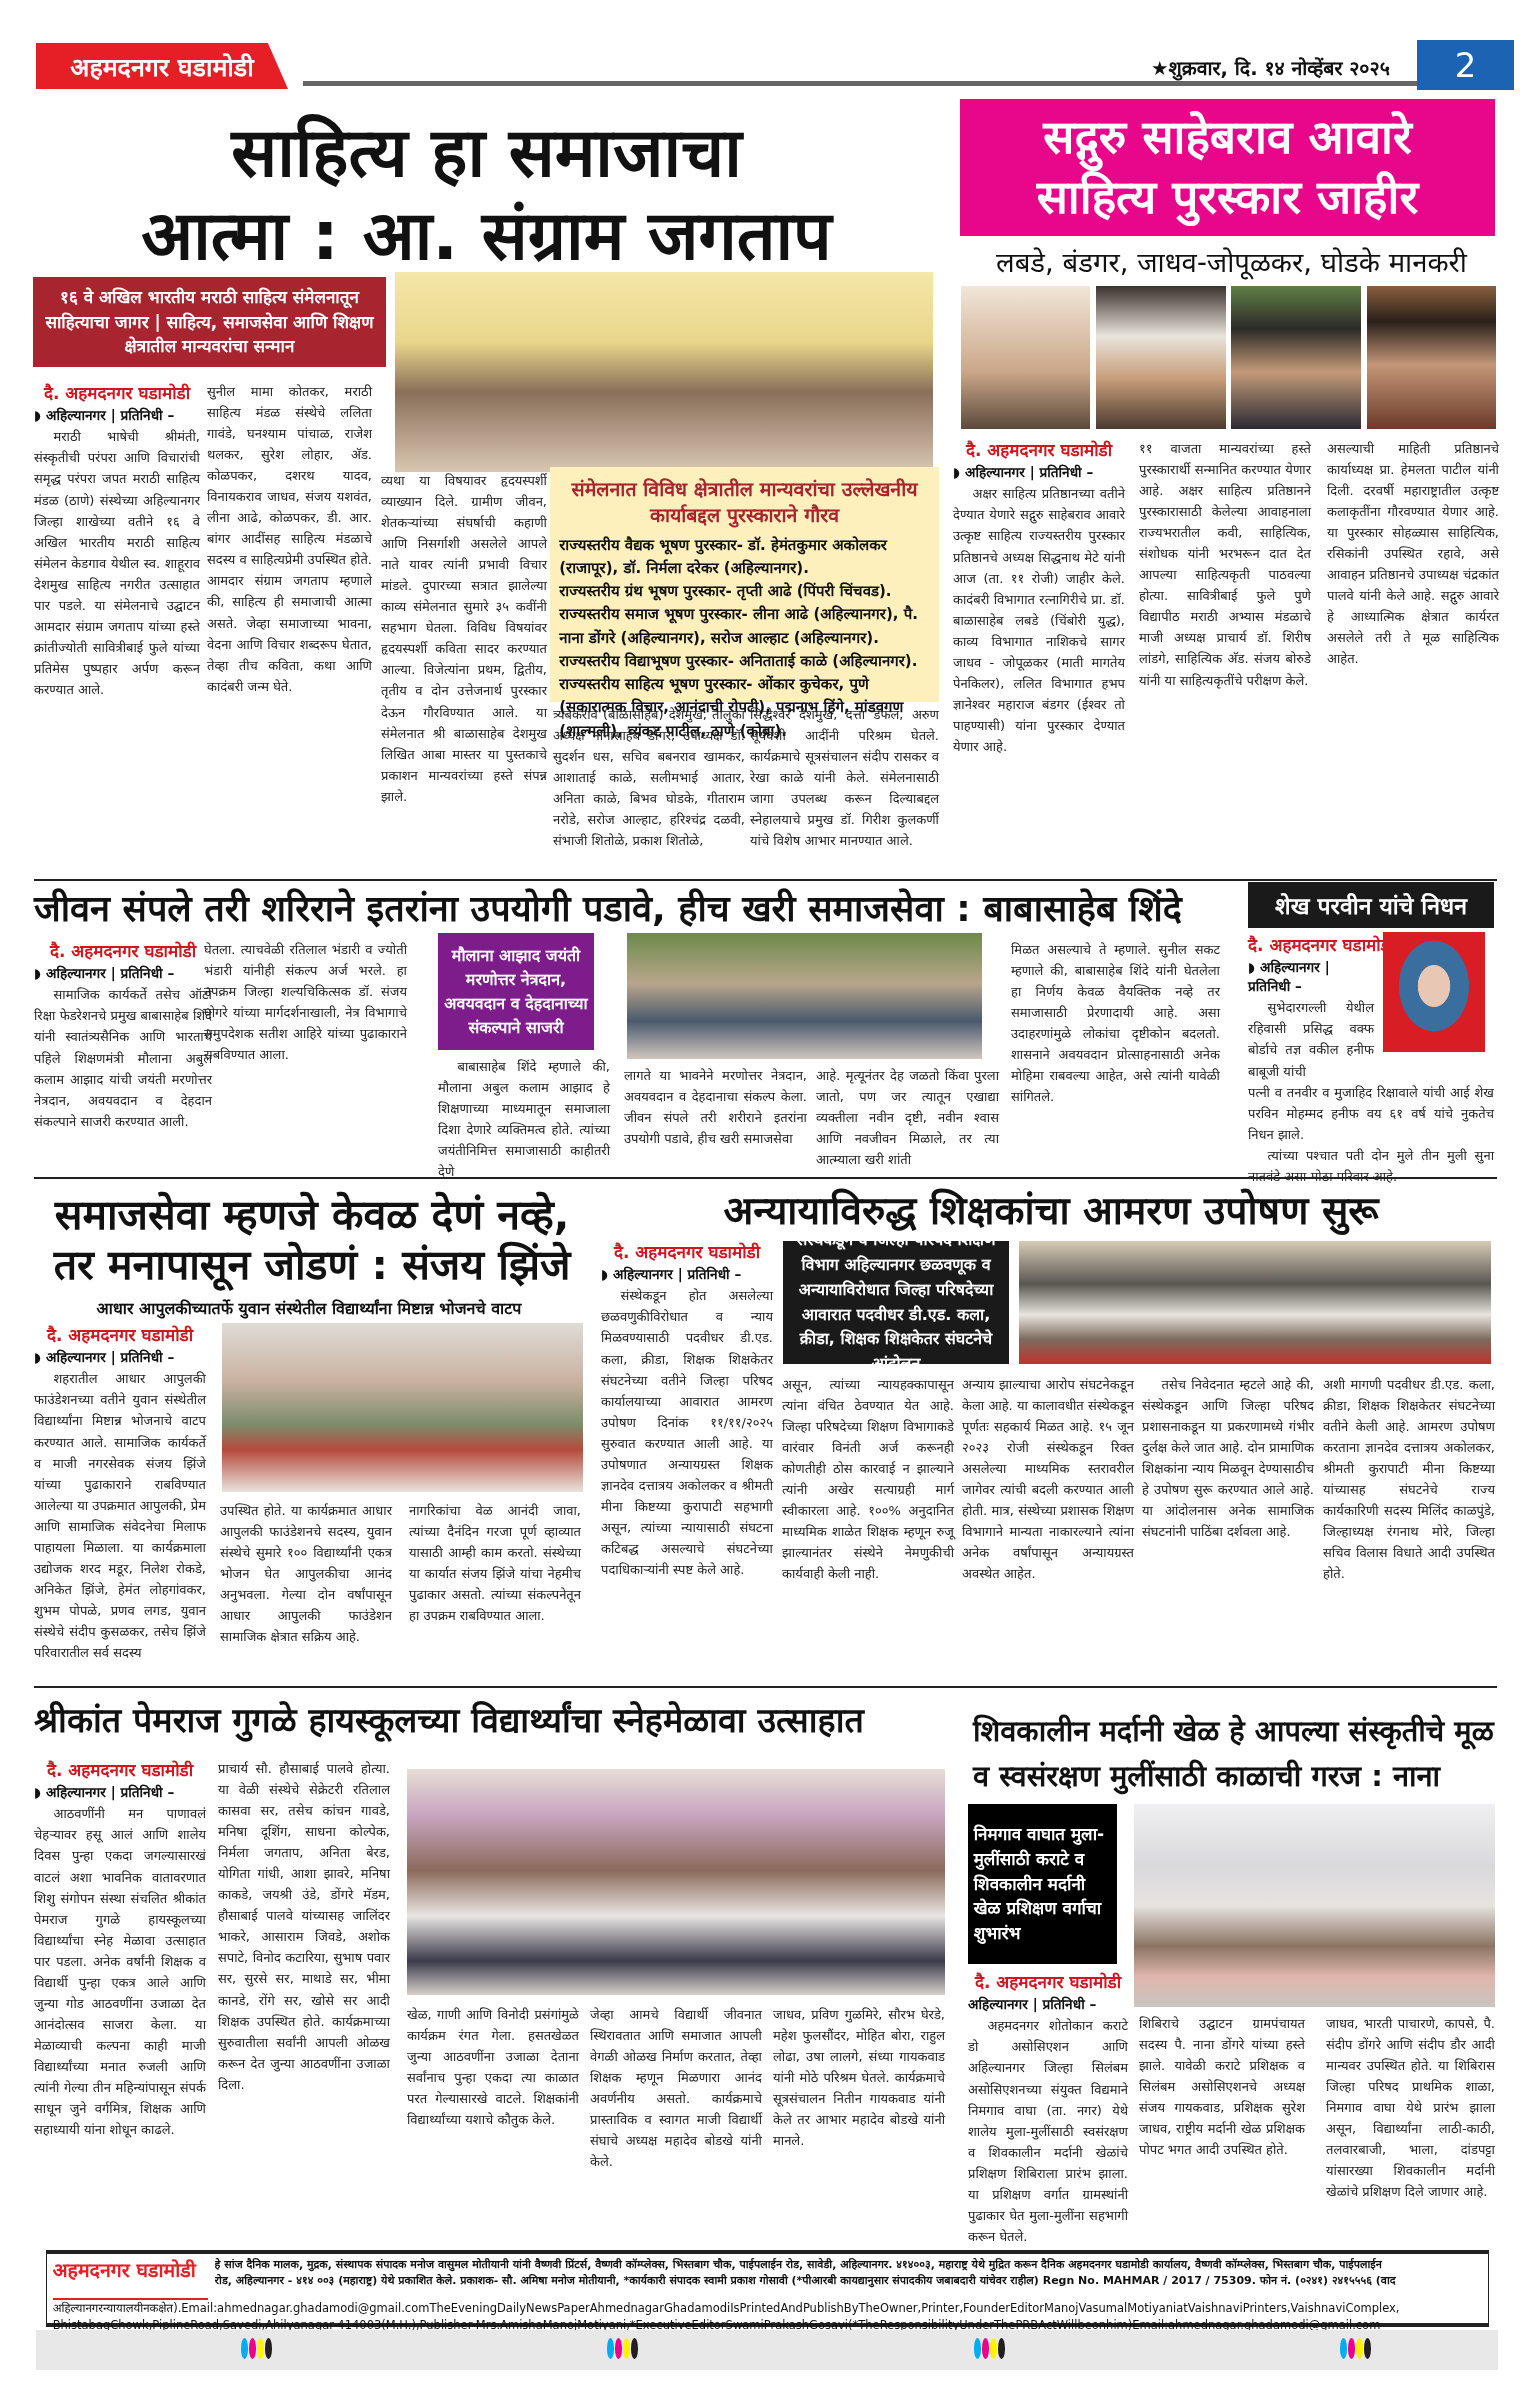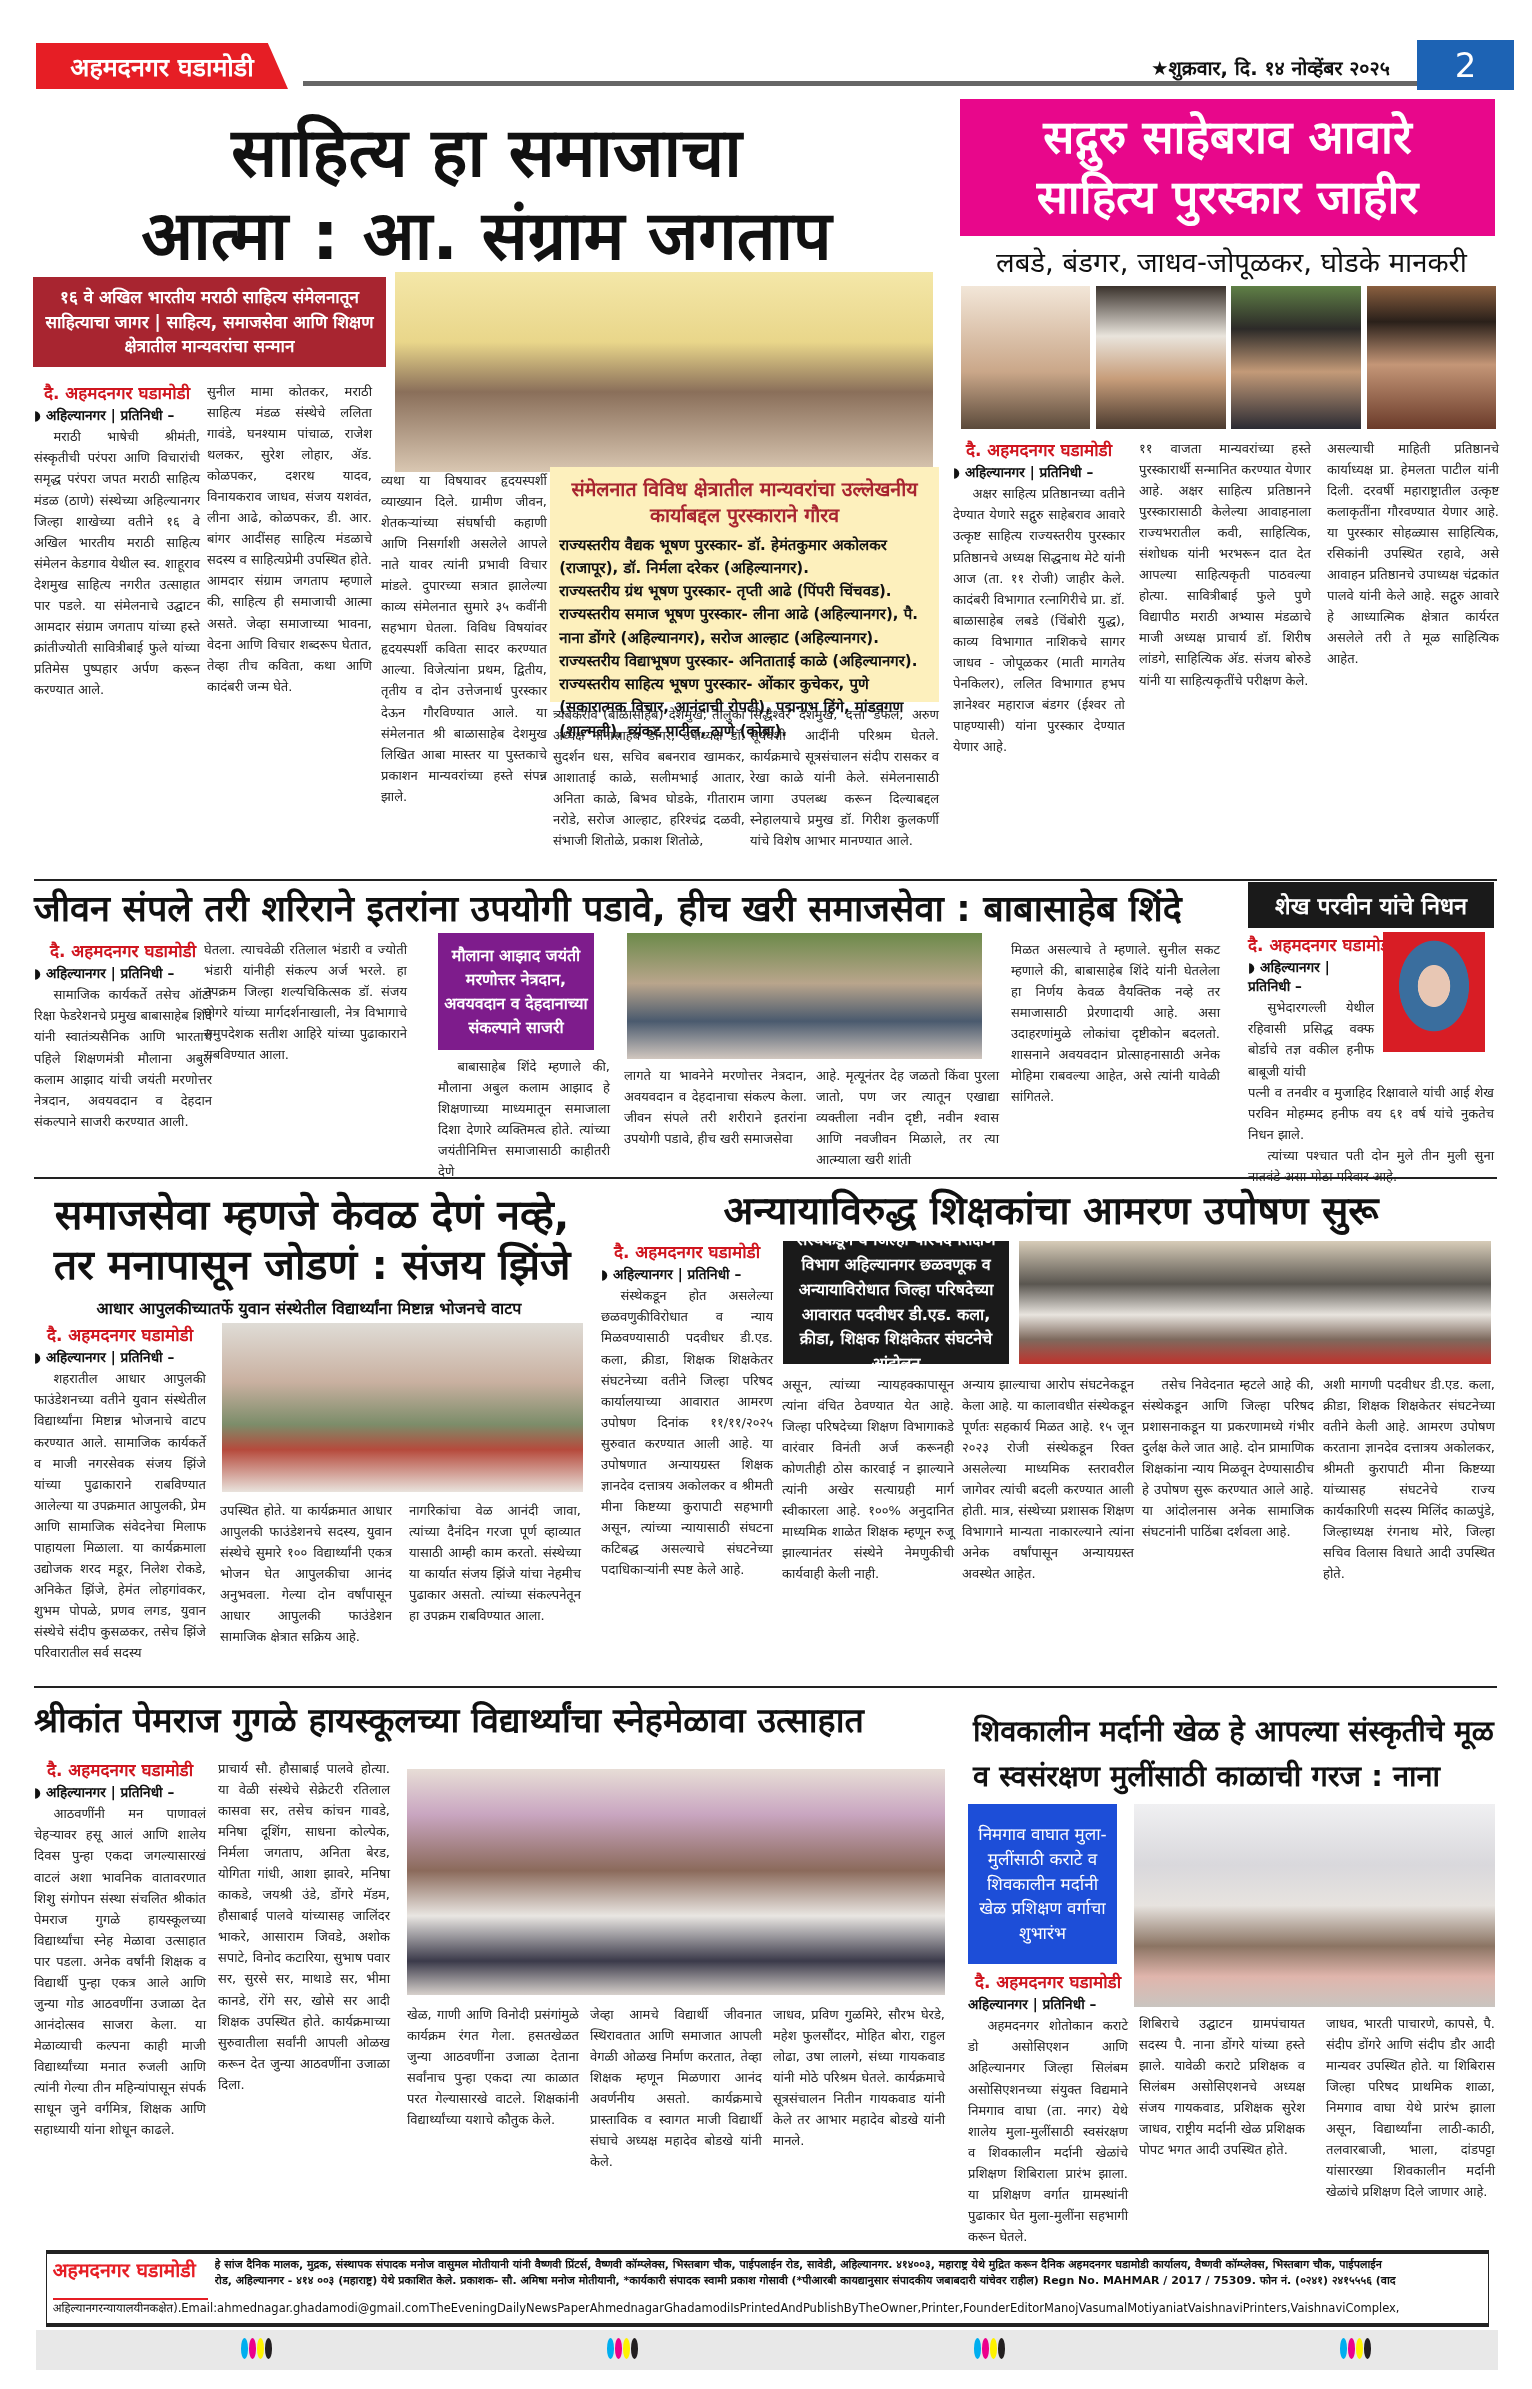--- a/index.html
+++ b/index.html
@@ -7,21 +7,21 @@
 .abs{position:absolute}
 .masthead-logo{left:36px;top:43px;width:252px;height:46px;background:#e61e25;color:#fff;font-weight:bold;font-size:25px;display:flex;align-items:center;justify-content:center;clip-path:polygon(0 0,92% 0,100% 100%,0 100%)}
 .masthead-rule{left:303px;top:81px;width:1117px;height:4.6px;background:#666}
 .masthead-date{left:1151px;top:54px;font-size:19.5px;font-weight:bold}
 .page-no{left:1417px;top:40px;width:97px;height:50px;background:#1d63b4;color:#fff;font-size:34px;display:flex;align-items:center;justify-content:center}
 .headline{font-weight:bold;color:#111;line-height:1.05}
 .red-box{background:#a82530;color:#fff;font-weight:bold;text-align:center;display:flex;align-items:center;justify-content:center;padding:5.7px}
 .pink-box{background:#e8078b;color:#fff;font-weight:bold;text-align:center;display:flex;align-items:center;justify-content:center}
 .black-box{background:#1a1a1a;color:#fff;font-weight:bold;text-align:center;display:flex;align-items:center;justify-content:center}
 .purple-box{background:#7e1c8c;color:#fff;font-weight:bold;text-align:center;display:flex;align-items:center;justify-content:center;padding:5.7px}
-.blue-box{background:#1d4ed8;color:#fff;font-weight:normal;text-align:center;display:flex;align-items:center;justify-content:center;padding:5.7px}
+.blue-box{background:#000000;color:#fff;font-weight:bold;text-align:left;display:flex;align-items:center;justify-content:center;padding:5.7px}
 .yellow-box{background:#fdf0bd;padding:10.3px 9.2px;font-size:15px;font-weight:bold;line-height:1.55}
 .yellow-box .lead{color:#a82530;font-size:19.5px;text-align:center;margin-bottom:5.7px;line-height:1.3}
 .byline{color:#d0161f;font-weight:bold;font-size:17px}
 .dateline{font-weight:bold;font-size:13.7px;margin:1.1px 0 2.3px}
 .col{font-size:13px;line-height:1.62;text-align:justify;color:#222}
 .col p{text-indent:1.5em}
 .photo{background:linear-gradient(135deg,#b9a98a,#7d6b55 40%,#c9b8a0 70%,#5e5043);overflow:hidden}
 .rule{height:2.3px;background:#222}
 .footer-box{left:46px;top:2250px;width:1443px;height:77px;border:1.1px solid #222;border-top:4.6px solid #222;border-bottom:4.6px solid #222;font-size:11px;padding:3.4px 5.7px;line-height:1.45}
 .footer-logo{float:left;width:155px;height:43px;color:#e61e25;font-weight:bold;font-size:19.5px;margin-right:6.9px;border-bottom:2.3px solid #e61e25}
@@ -222,20 +222,21 @@
   </div>
 <div class="abs col" style="left:1326px;top:2013px;width:169px">
     <p style="text-indent:0">जाधव, भारती पाचारणे, कापसे, पै. संदीप डोंगरे आणि संदीप डौर आदी मान्यवर उपस्थित होते. या शिबिरास जिल्हा परिषद प्राथमिक शाळा, निमगाव वाघा येथे प्रारंभ झाला असून, विद्यार्थ्यांना लाठी-काठी, तलवारबाजी, भाला, दांडपट्टा यांसारख्या शिवकालीन मर्दानी खेळांचे प्रशिक्षण दिले जाणार आहे.</p>
   </div>
 
 <div class="abs footer-box">
   <div class="footer-logo">अहमदनगर घडामोडी</div>
   <div style="font-weight:bold;white-space:nowrap;overflow:hidden">हे सांज दैनिक मालक, मुद्रक, संस्थापक संपादक मनोज वासुमल मोतीयानी यांनी वैष्णवी प्रिंटर्स, वैष्णवी कॉम्प्लेक्स, भिस्तबाग चौक, पाईपलाईन रोड, सावेडी, अहिल्यानगर. ४१४००३, महाराष्ट्र येथे मुद्रित करून दैनिक अहमदनगर घडामोडी कार्यालय, वैष्णवी कॉम्प्लेक्स, भिस्तबाग चौक, पाईपलाईन</div>
   <div style="font-weight:bold;white-space:nowrap;overflow:hidden">रोड, अहिल्यानगर - ४१४ ००३ (महाराष्ट्र) येथे प्रकाशित केले. प्रकाशक- सौ. अमिषा मनोज मोतीयानी, *कार्यकारी संपादक स्वामी प्रकाश गोसावी (*पीआरबी कायद्यानुसार संपादकीय जबाबदारी यांचेवर राहील) Regn No. MAHMAR / 2017 / 75309. फोन नं. (०२४१) २४१५५५६ (वाद</div>
   <div style="clear:both;white-space:nowrap;overflow:hidden;font-size:11.5px">अहिल्यानगरन्यायालयीनकक्षेत).Email:ahmednagar.ghadamodi@gmail.comTheEveningDailyNewsPaperAhmednagarGhadamodiIsPrintedAndPublishByTheOwner,Printer,FounderEditorManojVasumalMotiyaniatVaishnaviPrinters,VaishnaviComplex,</div>
+  <div style="white-space:nowrap;overflow:hidden;font-size:11.5px">BhistabagChowk,PiplineRoad,Savedi,Ahilyanagar-414003(M.H.),Publisher-Mrs.AmishaManojMotiyani,*ExecutiveEditorSwamiPrakashGosavi(*TheResponsibilityUnderThePRBActWillbeonhim)Email:ahmednagar.ghadamodi@gmail.com</div>
 </div>
 
 <div class="abs regbar" id="regbar">
     <div class="dots" style="left: 205px;">
       <span style="background: rgb(0, 174, 239);"></span>
       <span style="background: rgb(236, 0, 140);"></span>
       <span style="background: rgb(255, 242, 0);"></span>
       <span style="background: rgb(35, 31, 32);"></span>
     </div>
     <div class="dots" style="left: 571px;">

